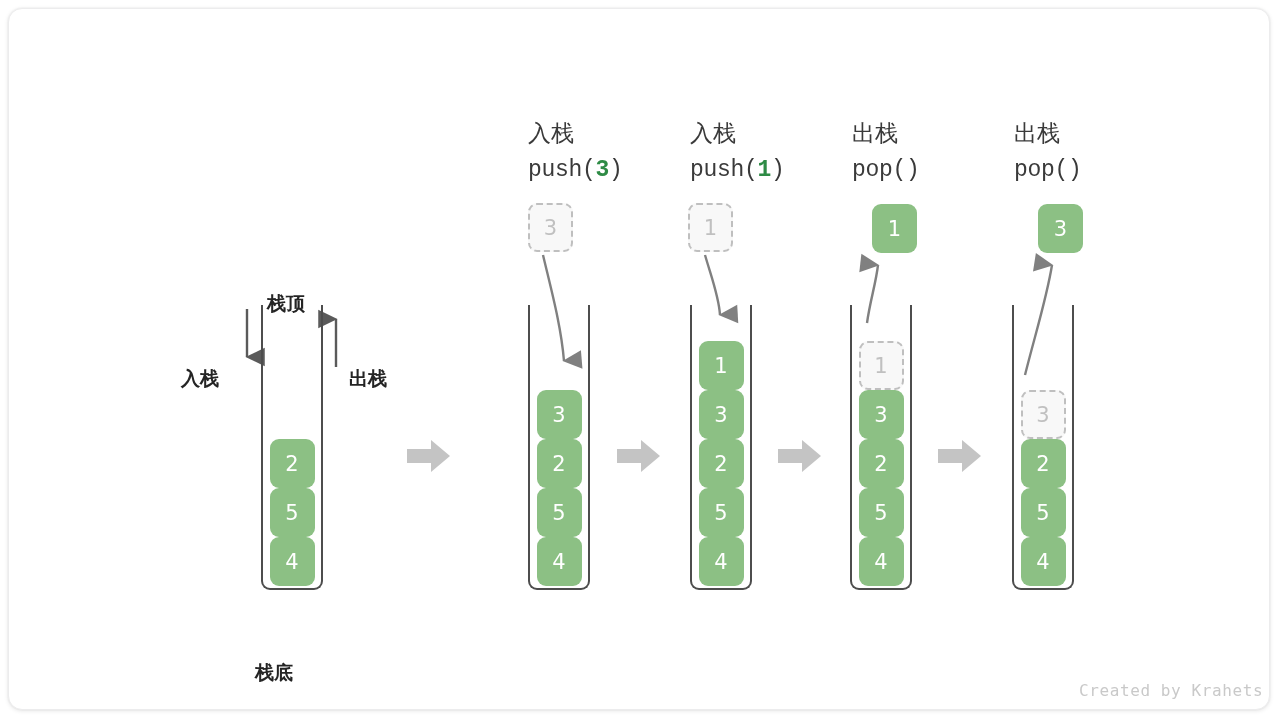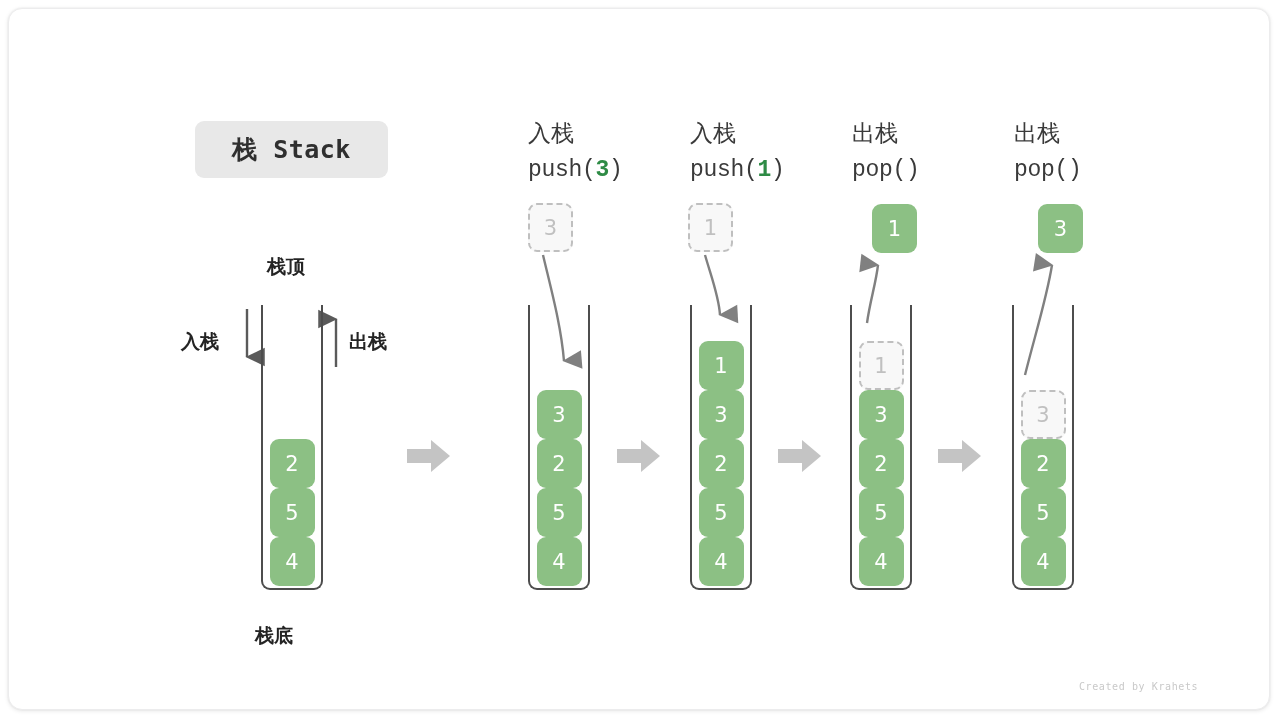--- a/index.html
+++ b/index.html
@@ -46,20 +46,21 @@
     letter-spacing: 0.5px;
   }
 
   
   .cn-label {
     font-family: "DejaVu Sans", "Liberation Sans", sans-serif;
     font-size: 19px;
     font-weight: bold;
     color: #242424;
     white-space: nowrap;
+    margin-top: 37px;
   }
   .op-label {
     font-size: 23px;
     color: #3a3a3a;
     white-space: nowrap;
     line-height: 1.62;
   }
   .op-label .cn {
     font-family: "DejaVu Sans", "Liberation Sans", sans-serif;
   }
@@ -135,34 +136,31 @@
 
   
   .block-arrow {
     width: 44px;
     height: 34px;
   }
 
   svg { overflow: visible; display: block; }
   .wm {
     font-family: "DejaVu Sans Mono", "Liberation Mono", monospace;
-    font-size: 10px;
+    font-size: 16px;
     color: #c9c9c9;
     letter-spacing: 0.6px;
     white-space: nowrap;
   }
 </style>
 </head>
 <body>
 
 <div id="frame">
 
-  <div id="title-badge" class="abs">
-    <span>栈 Stack</span>
-  </div>
 
   <div class="abs cn-label" style="left:258px; top:245px;">栈顶</div>
 
   <div class="abs cn-label" style="left:172px; top:320px;">入栈</div>
   <svg class="abs" style="left:228px; top:298px;" width="22" height="62">
     <defs>
       <marker id="mk-down" markerWidth="9" markerHeight="9" refX="4.5" refY="8" orient="auto">
         <path d="M0.6,0.6 L4.5,8.6 L8.4,0.6 Z" fill="#5a5a5a"></path>
       </marker>
     </defs>

